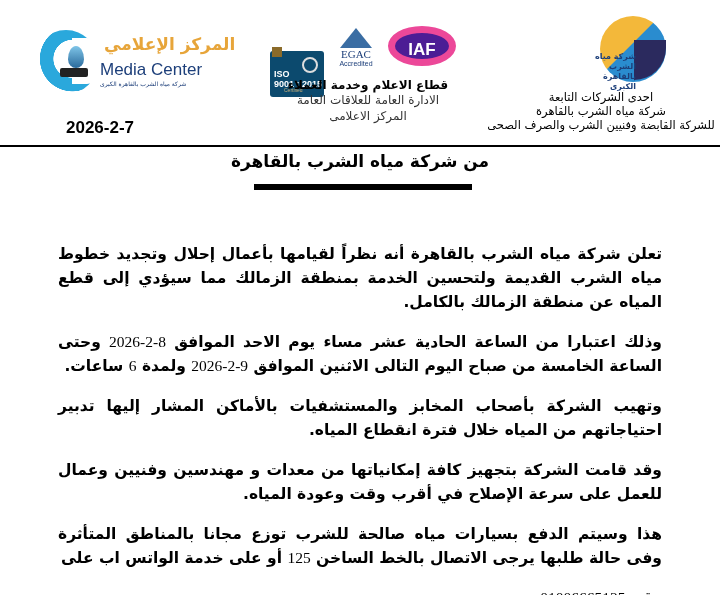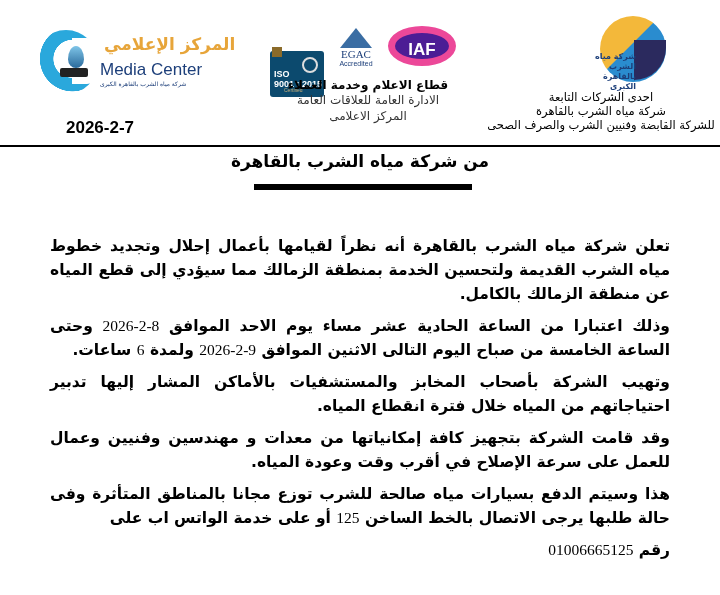--- a/index.html
+++ b/index.html
@@ -53,21 +53,21 @@
   .wc-names { position: absolute; right: 4px; top: 90px; width: 230px; text-align: center; direction: rtl; font-size: 11.5px; line-height: 14px; }
 
   
   .title { position: absolute; top: 150px; left: 0; width: 720px; text-align: center; direction: rtl; font-weight: bold; }
   .title .t1 { font-size: 17px; line-height: 20px; }
   .title .t2 { font-size: 17px; line-height: 22px; }
   .title-bar { position: absolute; top: 184px; left: 254px; width: 218px; height: 6px; background: #000; }
 
   
   .body { position: absolute; top: 226px; left: 42px; width: 636px; direction: rtl; text-align: justify; font-weight: bold; font-size: 15.5px; line-height: 24px; }
-  .body p { margin: 8px; }
+  .body p { margin: 16px; }
   .body .num { font-family: "Liberation Serif", serif; font-weight: normal; }
 </style>
 </head>
 <body>
 
 <div class="header">
 
   <div class="mc-logo">
     <div class="mc-ring"></div>
     <div class="mc-ring-gap"></div>

